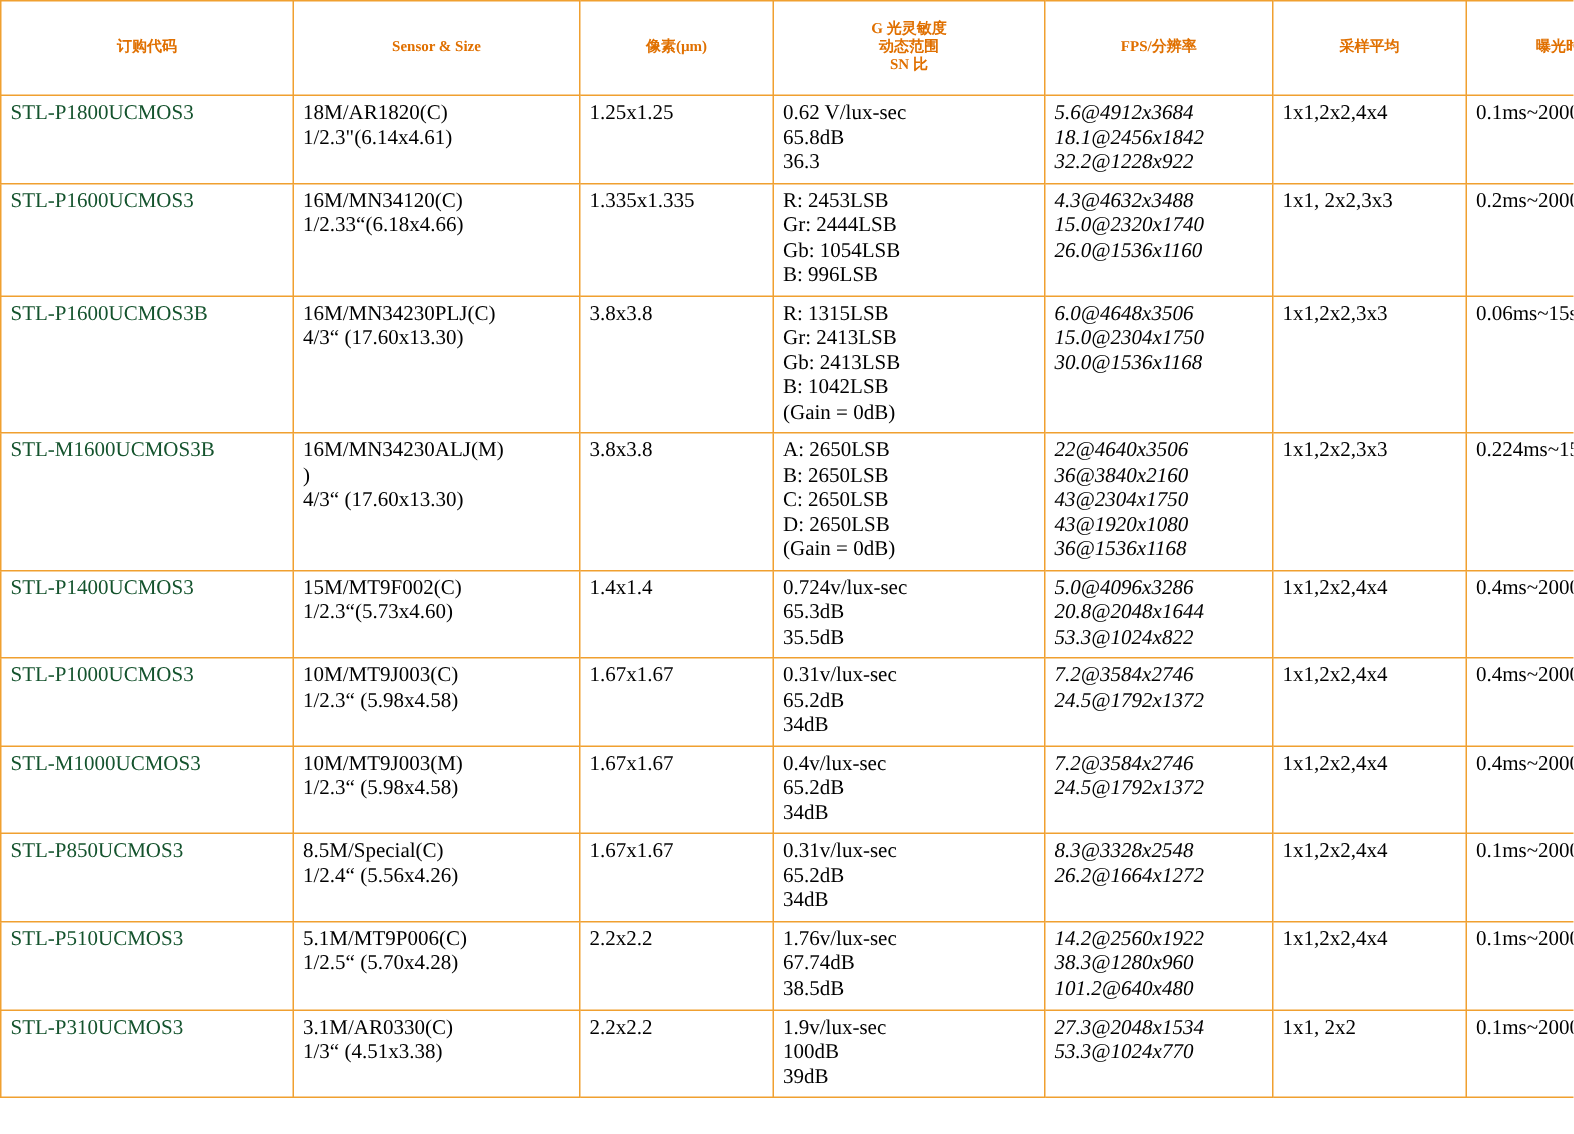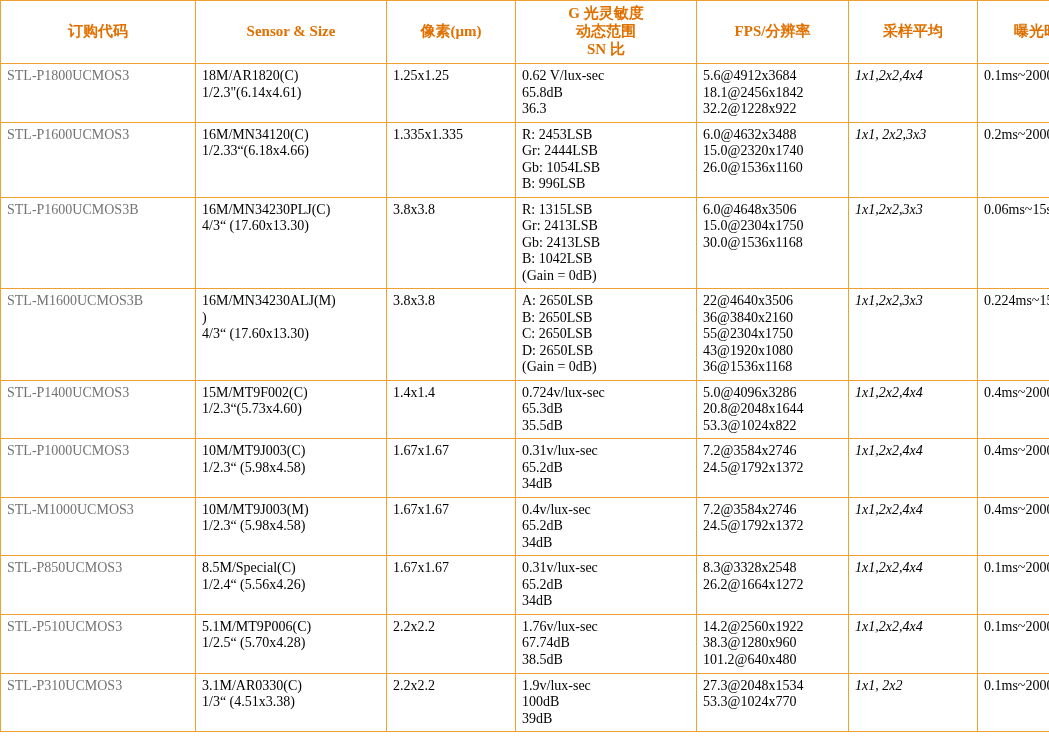--- a/index.html
+++ b/index.html
@@ -25,43 +25,43 @@
     vertical-align: top;
     padding: 4px 6px;
     font-size: 14px;
     line-height: 1.18;
   }
   table.spec-table thead th {
     color: #e07000;
     font-weight: bold;
     text-align: center;
     vertical-align: middle;
-    font-size: 15px;
+    font-size: 10px;
     height: 58px;
     padding: 2px 4px;
   }
   th.col-code   { width: 186px; font-family: Liberation Serif, serif; }
   th.col-sensor { width: 182px; }
   th.col-pixel  { width: 120px; border-radius: 16px; }
   th.col-g      { width: 172px; }
   th.col-fps    { width: 143px; }
   th.col-avg    { width: 120px; }
   th.col-exp    { width: 124px; }
 
   td.code-cell {
-    color: #737373;
+    color: #14532d;
     vertical-align: middle;
     font-size: 15px;
     white-space: nowrap;
   }
   td.sensor-cell { font-size: 14px; }
   td.pixel-cell { vertical-align: middle; font-size: 14px; }
   td.g-cell { font-size: 14px; }
-  td.fps-cell { font-size: 14px; }
-  td.avg-cell { vertical-align: middle; font-size: 14px; white-space: nowrap; font-style: italic; }
+  td.fps-cell { font-size: 14px; font-style: italic; }
+  td.avg-cell { vertical-align: middle; font-size: 14px; white-space: nowrap; }
   td.exp-cell { vertical-align: middle; font-size: 14px; white-space: nowrap; }
 
   .line { display: block; }
   .hdr-line { display: block; }
 </style>
 </head>
 <body>
 
 <table class="spec-table">
   <thead>
@@ -119,21 +119,21 @@
           <span class="line">1/2.33“(6.18x4.66)</span>
         </td>
         <td class="pixel-cell">1.335x1.335</td>
         <td class="g-cell">
           <span class="line">R: 2453LSB</span>
           <span class="line">Gr: 2444LSB</span>
           <span class="line">Gb: 1054LSB</span>
           <span class="line">B: 996LSB</span>
         </td>
         <td class="fps-cell">
-          <span class="line">6.0@4632x3488</span>
+          <span class="line">4.3@4632x3488</span>
           <span class="line">15.0@2320x1740</span>
           <span class="line">26.0@1536x1160</span>
         </td>
         <td class="avg-cell">1x1, 2x2,3x3</td>
         <td class="exp-cell">0.2ms~2000ms</td>
       </tr>
       <tr>
         <td class="code-cell">STL-P1600UCMOS3B</td>
         <td class="sensor-cell">
           <span class="line">16M/MN34230PLJ(C)</span>
@@ -166,21 +166,21 @@
         <td class="g-cell">
           <span class="line">A: 2650LSB</span>
           <span class="line">B: 2650LSB</span>
           <span class="line">C: 2650LSB</span>
           <span class="line">D: 2650LSB</span>
           <span class="line">(Gain = 0dB)</span>
         </td>
         <td class="fps-cell">
           <span class="line">22@4640x3506</span>
           <span class="line">36@3840x2160</span>
-          <span class="line">55@2304x1750</span>
+          <span class="line">43@2304x1750</span>
           <span class="line">43@1920x1080</span>
           <span class="line">36@1536x1168</span>
         </td>
         <td class="avg-cell">1x1,2x2,3x3</td>
         <td class="exp-cell">0.224ms~15s</td>
       </tr>
       <tr>
         <td class="code-cell">STL-P1400UCMOS3</td>
         <td class="sensor-cell">
           <span class="line">15M/MT9F002(C)</span>

